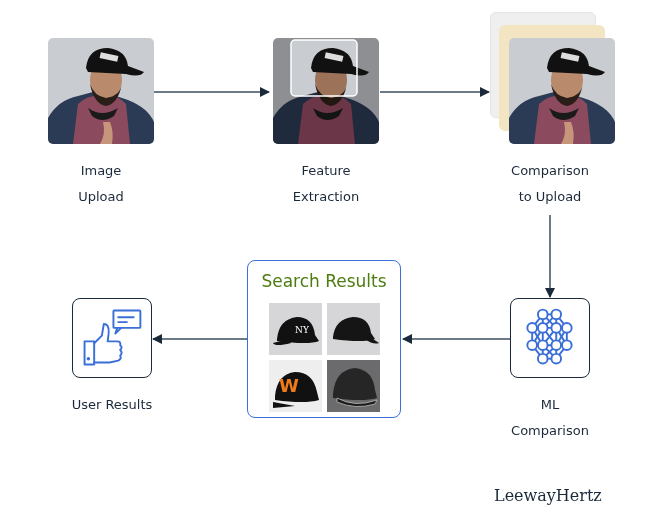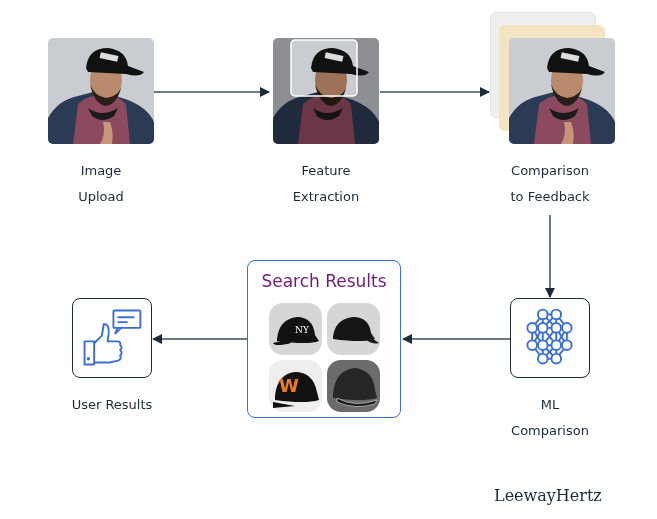--- a/index.html
+++ b/index.html
@@ -4,22 +4,22 @@
 <style>
   html, body { margin: 0; padding: 0; background: #ffffff; }
   body { width: 657px; height: 519px; position: relative; overflow: hidden;
          font-family: "DejaVu Sans", sans-serif; color: #1b2a3a; }
   .abs { position: absolute; }
   .photo { border-radius: 5px; overflow: hidden; }
   .label { position: absolute; text-align: center; font-size: 13px; line-height: 26px; color: #1b2a3a; }
   .box { position: absolute; border: 1.5px solid #1b2a3a; border-radius: 8px; background: #fff; box-sizing: border-box; }
   .brand { position: absolute; font-family: "DejaVu Serif", serif; font-size: 16px; color: #1b2a3a; }
   .results { position: absolute; border: 1.5px solid #3b6fd8; border-radius: 8px; box-sizing: border-box; background: #fff; }
-  .results-title { position: absolute; left: 0; right: 0; top: 10px; text-align: center; font-size: 17px; color: #701a75; }
-  .thumb { position: absolute; width: 53px; height: 52px; border-radius: 14px; overflow: hidden; }
+  .results-title { position: absolute; left: 0; right: 0; top: 10px; text-align: center; font-size: 17px; color: #4d7c0f; }
+  .thumb { position: absolute; width: 53px; height: 52px; border-radius: 0; overflow: hidden; }
   svg { display: block; }
 </style>
 </head>
 <body>
 
 <svg class="abs" style="left:0;top:0" width="657" height="519">
   <defs>
     <marker id="ah" markerWidth="10" markerHeight="10" refX="9" refY="5" orient="auto" markerUnits="userSpaceOnUse">
       <path d="M0,0 L10,5 L0,10 z" fill="#1b2a3a"></path>
     </marker>
@@ -78,21 +78,21 @@
     <path d="M40,70 Q54,80 70,70 L66,78 Q54,86 44,78 z" fill="#1a1a1a"></path>
     <ellipse cx="58" cy="42" rx="16" ry="20" fill="#b98a6c"></ellipse>
     <path d="M42,46 Q46,66 58,68 Q70,66 74,46 Q72,58 58,60 Q46,58 42,46z" fill="#2a1e18"></path>
     <path d="M38,30 Q40,10 60,10 Q78,12 80,28 L96,34 Q92,40 78,36 L40,34 z" fill="#111"></path>
     <rect x="52" y="16" width="18" height="6" fill="#ddd" transform="rotate(12 61 19)"></rect>
     <path d="M55,84 Q58,96 52,106 L64,106 Q66,94 62,84z" fill="#c6957a"></path>
   </svg>
 </div>
 <div class="label" style="left:478px;top:158px;width:144px;">
   <div>Comparison</div>
-  <div>to Feedback</div>
+  <div>to Upload</div>
 </div>
 
 <div class="box" style="left:510px;top:298px;width:80px;height:80px;">
   <svg width="77" height="77" viewBox="0 0 80 80">
     <g stroke="#3b6fd8" stroke-width="2" fill="none">
       <line x1="33" y1="16" x2="47" y2="16"></line>
       <line x1="33" y1="16" x2="22" y2="30"></line>
         <line x1="33" y1="16" x2="33" y2="30"></line>
         <line x1="33" y1="16" x2="47" y2="30"></line>
       <line x1="47" y1="16" x2="58" y2="30"></line>

